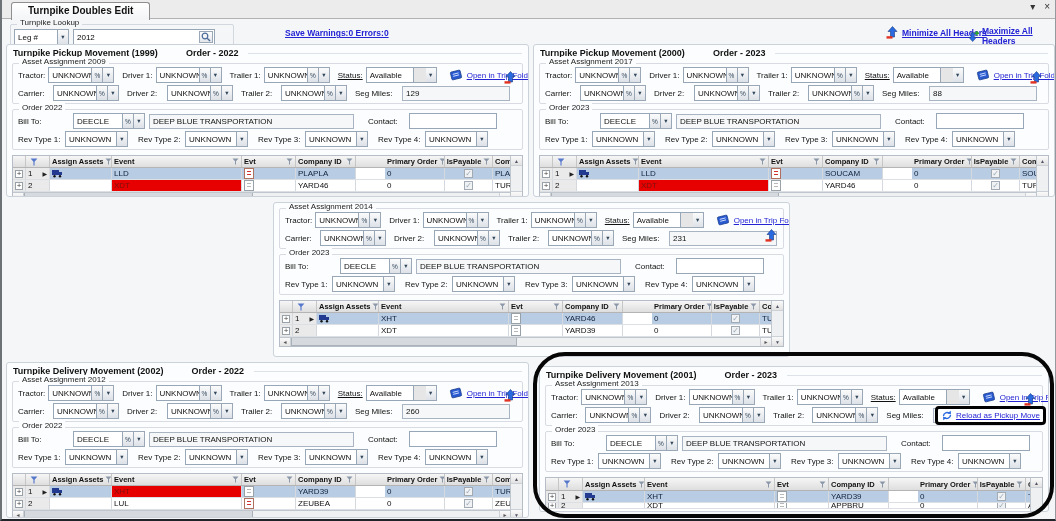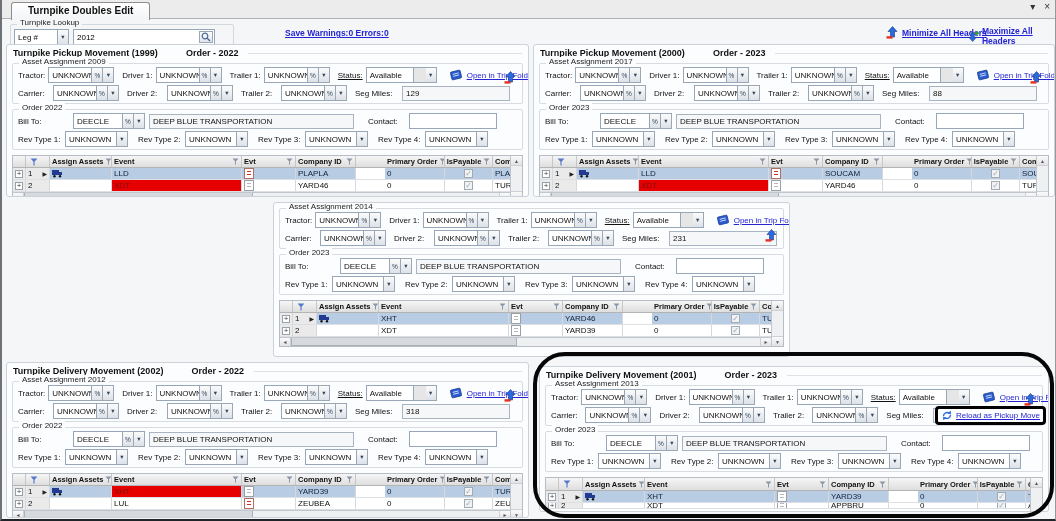--- a/index.html
+++ b/index.html
@@ -904,21 +904,21 @@
               <span class="mb">%</span>
               <span class="mb">▾</span>
             </span>
         <span class="lbl w-c" style="margin-left:8px">Trailer 2:</span>
         <span class="combo">
               <span class="val">UNKNOWN</span>
               <span class="mb">%</span>
               <span class="mb">▾</span>
             </span>
         <span class="lbl w-e" style="margin-left:8px">Seg Miles:</span>
-        <span class="ro-field seg-field">318</span>
+        <span class="ro-field seg-field">260</span>
       </div>
     </div>
 
     <div class="fs">
       <span class="fs-legend">Order 2022</span>
       <div class="frow">
         <span class="lbl w-f">Bill To:</span>
         <span class="combo">
               <span class="val" style="width:50px">DEECLE</span>
               <span class="mb">%</span>

